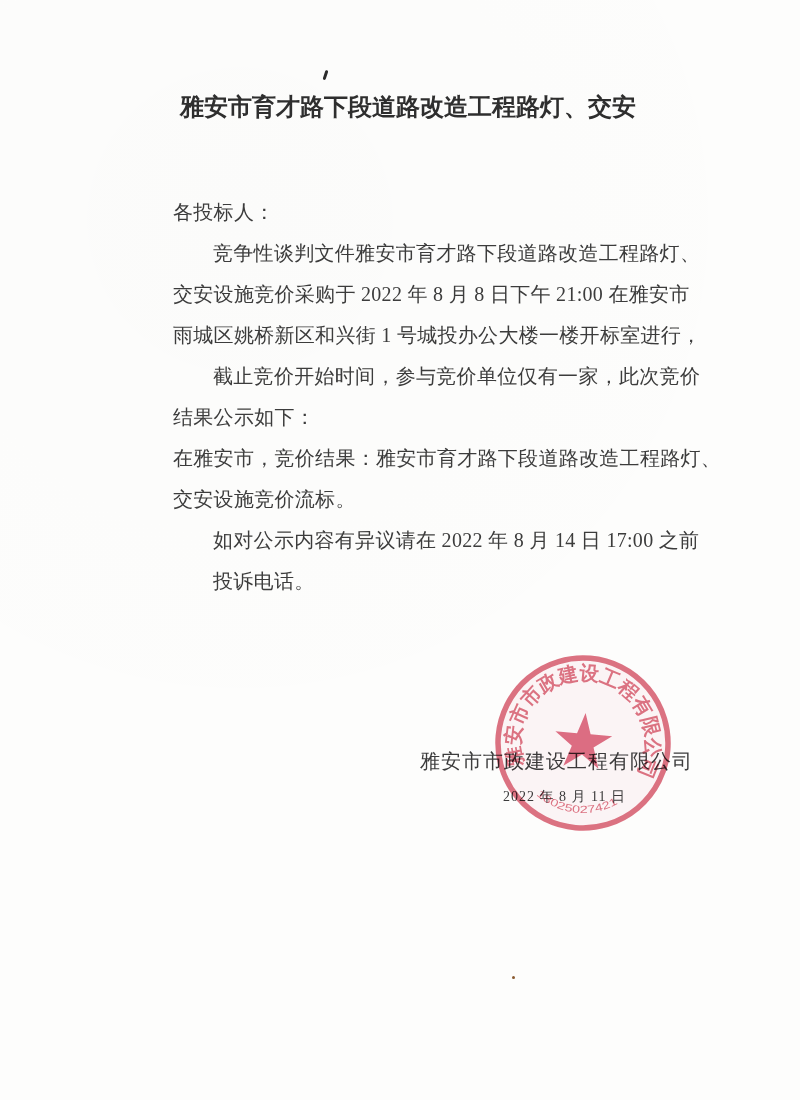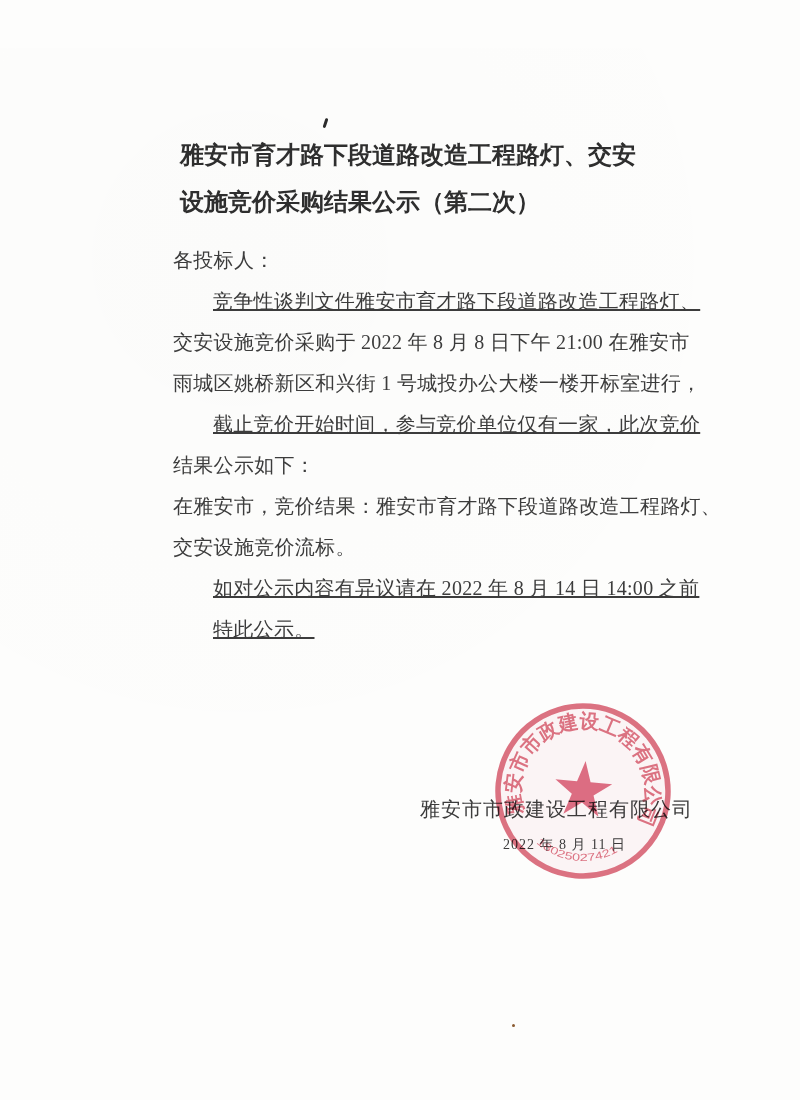--- a/index.html
+++ b/index.html
@@ -10,21 +10,20 @@
     font-family: "Liberation Serif", "DejaVu Serif", serif;
     color: #3b3b3b;
     overflow: hidden;
   }
   .page {
     position: absolute;
     inset: 0;
     background:
       radial-gradient(circle at 30% 20%, rgba(0,0,0,0.008), transparent 60%),
       #fdfdfc;
-    margin-top: 48px;
   }
   .doc-title {
     position: absolute;
     left: 180px;
     top: 84px;
     font-size: 24px;
     font-weight: bold;
     color: #2e2e2e;
     line-height: 47px;
     white-space: nowrap;
@@ -36,21 +35,21 @@
     width: 560px;
     font-size: 20px;
     color: #3c3c3c;
   }
   .body-line {
     height: 41px;
     line-height: 41px;
     white-space: pre;
     letter-spacing: 0.3px;
   }
-  .body-line.indent { padding-left: 40px; text-decoration: underline; }
+  .body-line.indent { padding-left: 40px; }
   .sig-company {
     position: absolute;
     left: 420px;
     top: 748px;
     font-size: 20px;
     letter-spacing: 1px;
     color: #3c3c3c;
     white-space: nowrap;
   }
   .sig-date {
@@ -98,34 +97,33 @@
 </head>
 <body>
 
 <div class="page">
 
   <span class="tick-mark"></span>
   <span class="speck"></span>
 
   <div class="doc-title">
     <div>雅安市育才路下段道路改造工程路灯、交安</div>
-    <div>设施竞价采购结果公示（第二次）</div>
   </div>
 
   <div class="body-text" id="body-text">
       <div class="body-line">各投标人：</div>
       <div class="body-line indent">竞争性谈判文件雅安市育才路下段道路改造工程路灯、</div>
       <div class="body-line">交安设施竞价采购于 2022 年 8 月 8 日下午 21:00 在雅安市</div>
       <div class="body-line">雨城区姚桥新区和兴街 1 号城投办公大楼一楼开标室进行，</div>
       <div class="body-line indent">截止竞价开始时间，参与竞价单位仅有一家，此次竞价</div>
       <div class="body-line">结果公示如下：</div>
       <div class="body-line">在雅安市，竞价结果：雅安市育才路下段道路改造工程路灯、</div>
       <div class="body-line">交安设施竞价流标。</div>
-      <div class="body-line indent">如对公示内容有异议请在 2022 年 8 月 14 日 14:00 之前</div>
-      <div class="body-line indent">特此公示。</div>
+      <div class="body-line indent">如对公示内容有异议请在 2022 年 8 月 14 日 17:00 之前</div>
+      <div class="body-line indent">投诉电话。</div>
     </div>
 
   <div class="sig-company">雅安市市政建设工程有限公司</div>
   <div class="sig-date">2022 年 8 月 11 日</div>
 
   <svg class="stamp" viewBox="0 0 190 190" xmlns="http://www.w3.org/2000/svg">
     <defs>
       <path id="seal-top-arc" d="M 37.9 121.6 A 63 63 0 1 1 152.1 121.6" fill="none"></path>
       <path id="seal-bottom-arc" d="M 52.9 150.9 A 70 70 0 0 0 137.1 150.9" fill="none"></path>
     </defs>

